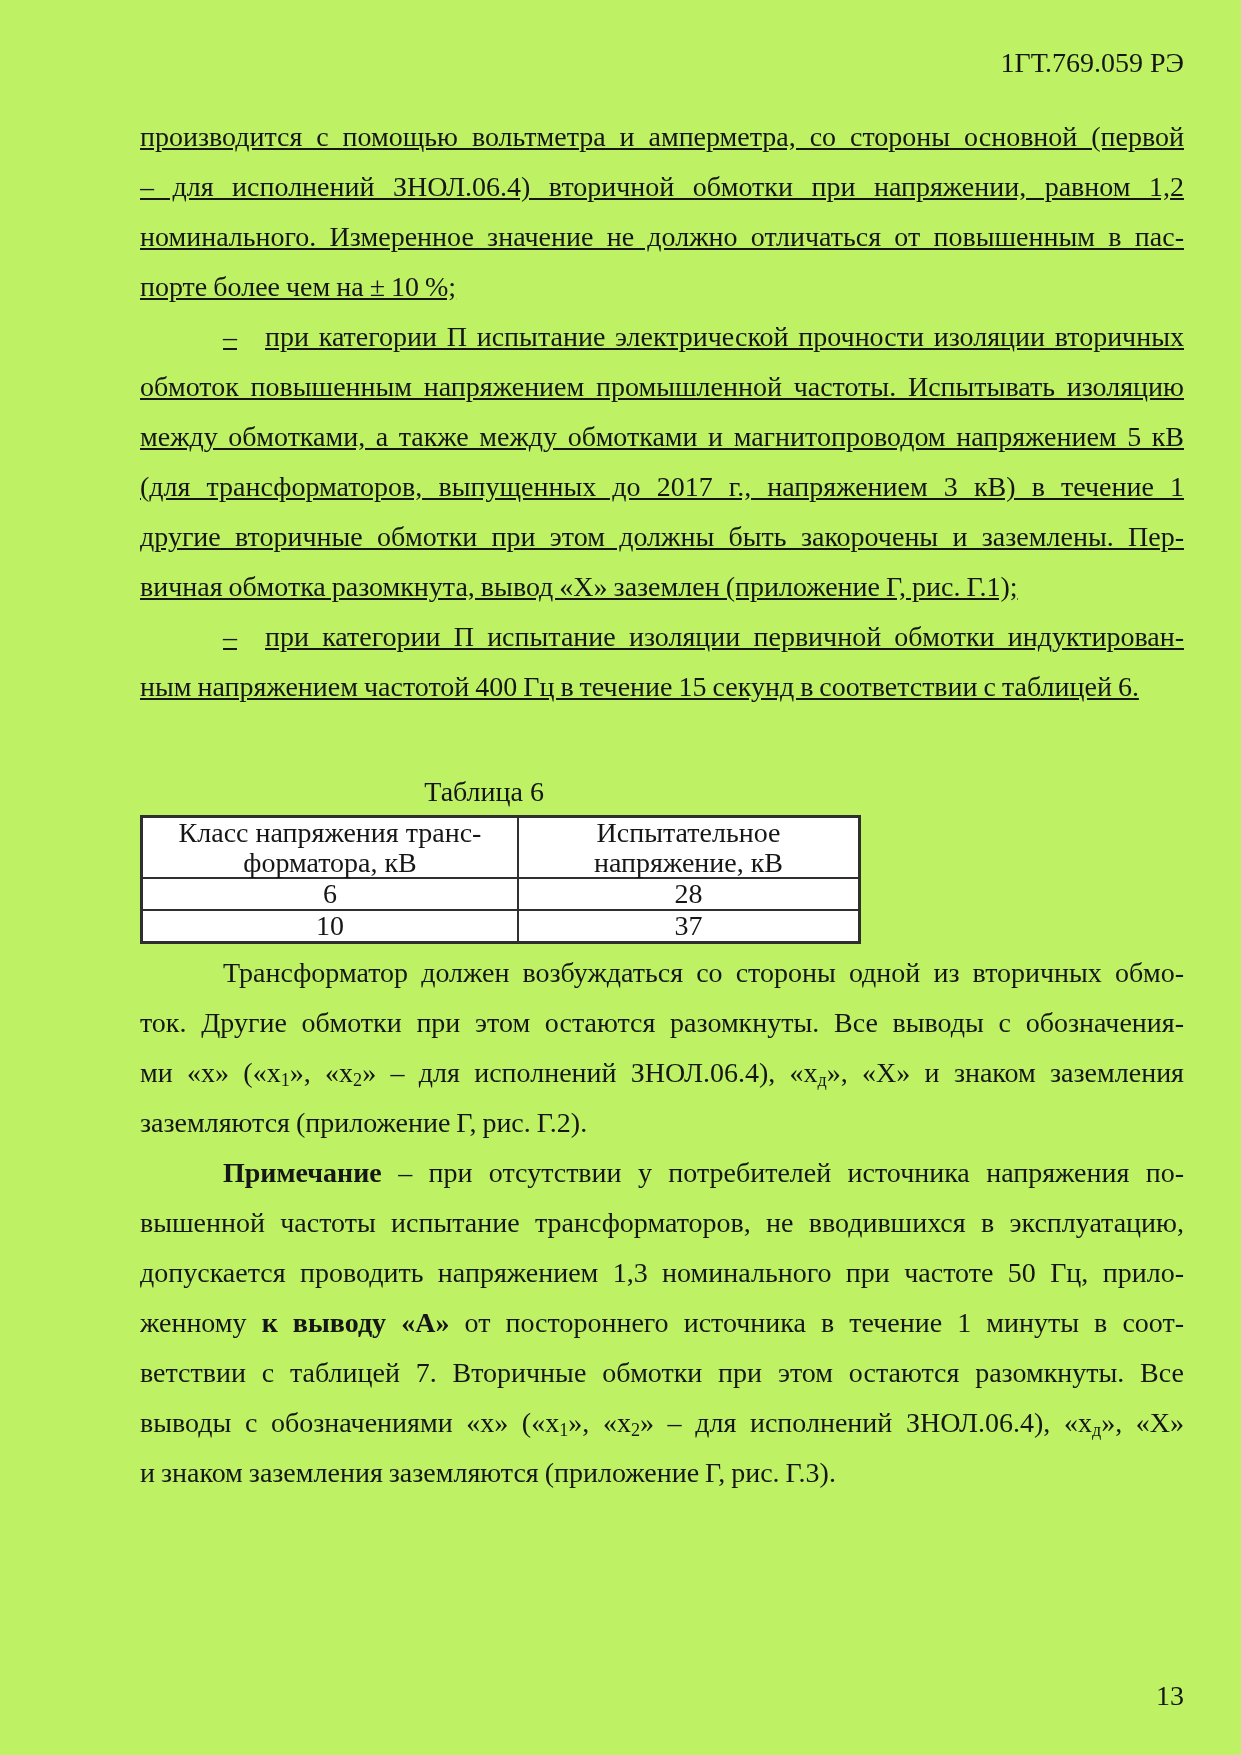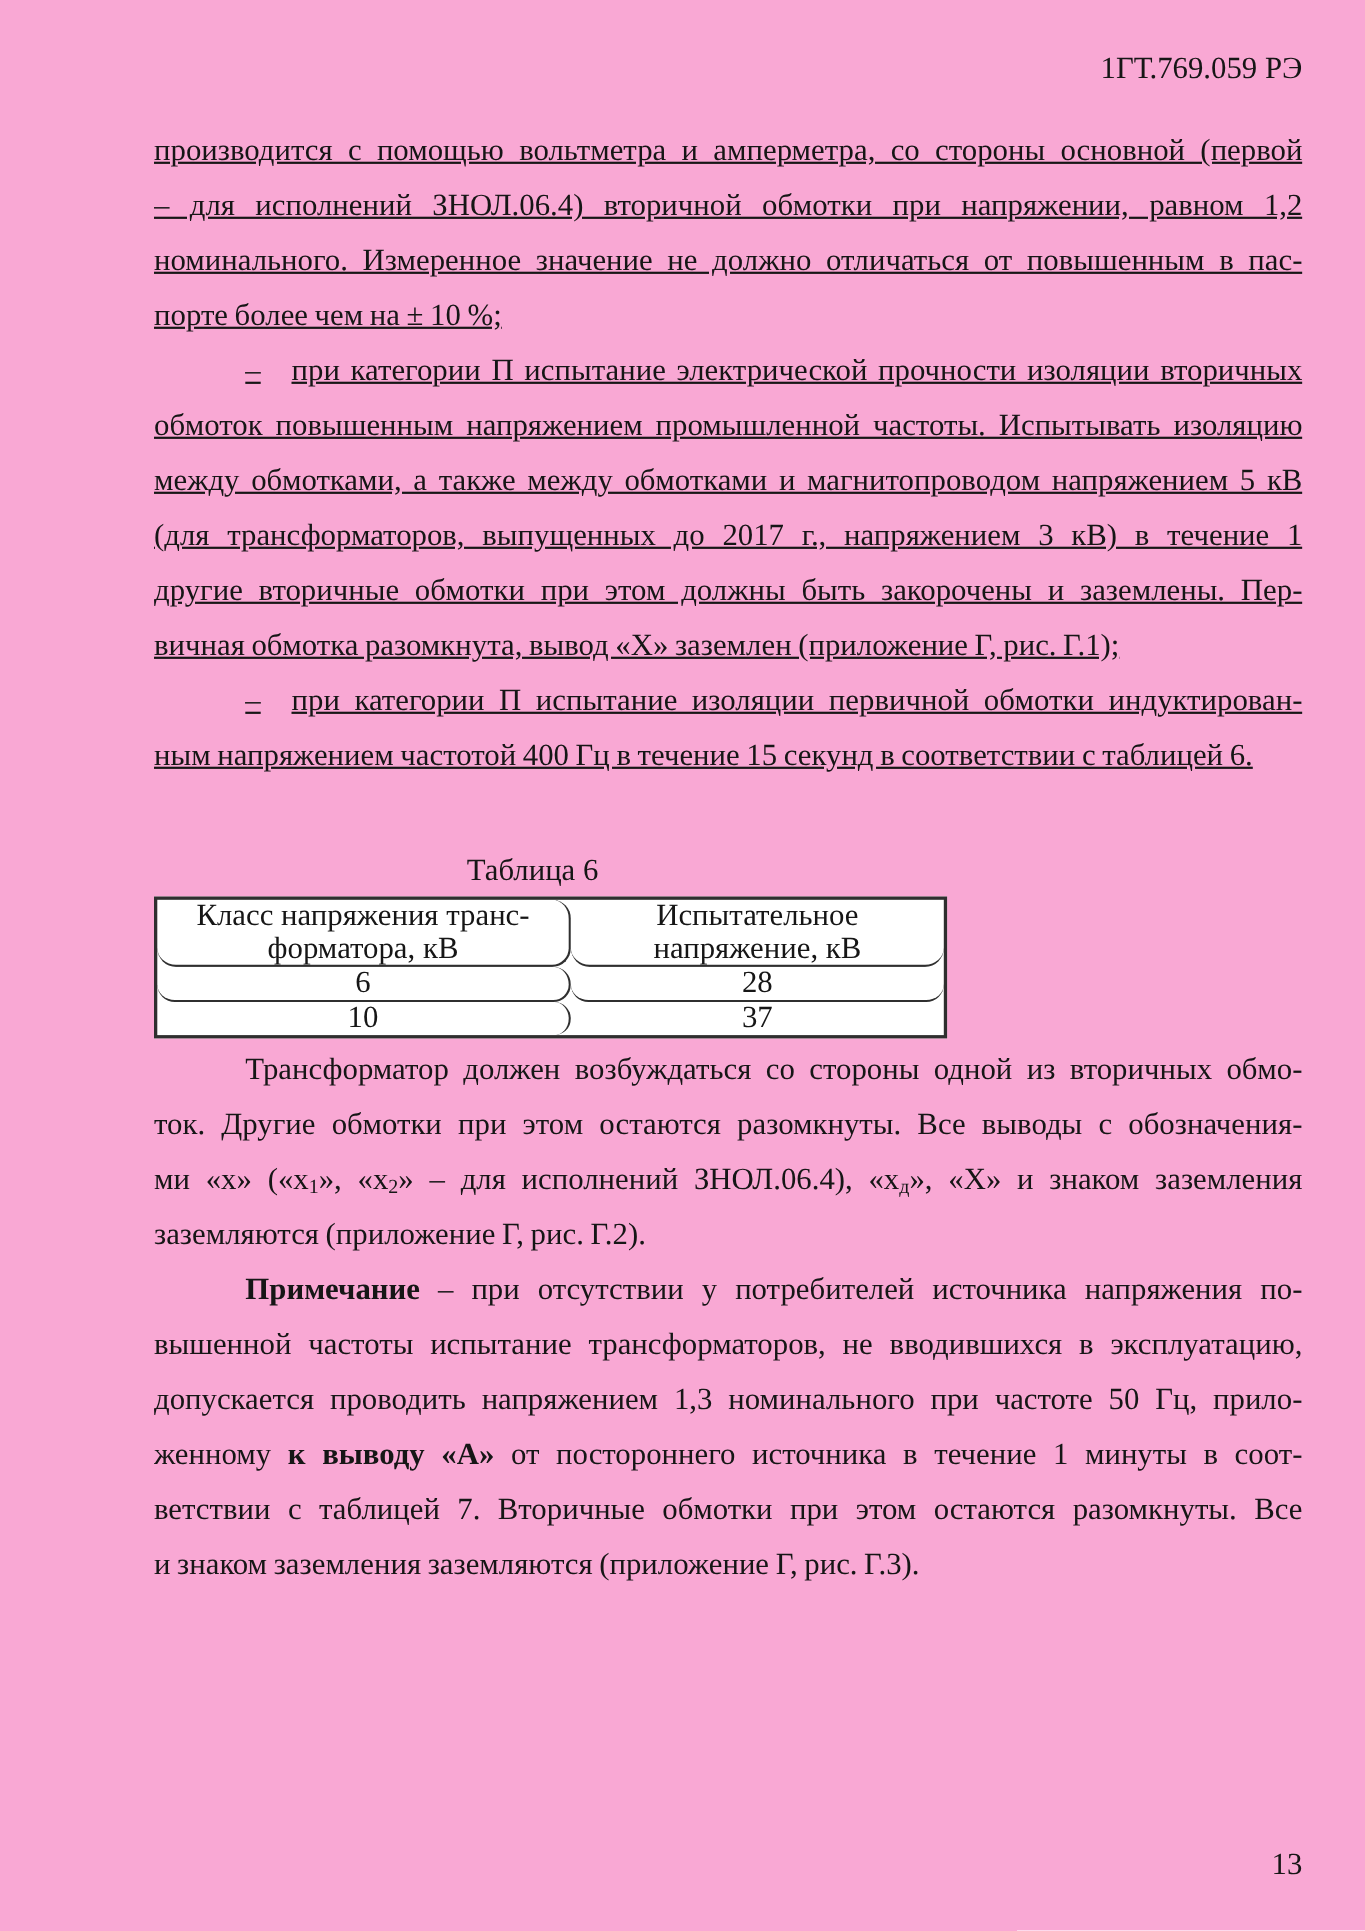--- a/index.html
+++ b/index.html
@@ -1,17 +1,17 @@
 <!DOCTYPE html>
 <html><head>
 <meta charset="utf-8">
 <style>
   html, body { margin:0; padding:0; background:#ffffff; }
   .page {
-    position:relative; width:1241px; height:1755px; background:#f9a8d4;
+    position:relative; width:1241px; height:1755px; background:#bef264;
     font-family:"Liberation Serif", "DejaVu Serif", serif;
     color:#161616; overflow:hidden;
   }
   .doc-code {
     position:absolute; top:45px; left:140px; width:1044px; height:36px;
     line-height:36px; font-size:28px; text-align:right; white-space:nowrap;
   }
   .tblock { position:absolute; left:140px; width:1044px; }
   .b1 { top:112px;text-decoration:underline; }
   .b2 { top:948px; }
@@ -30,21 +30,21 @@
   }
   .t6 {
     position:absolute; left:140px; top:815px; width:721px;
     border:3px solid #2f2f2f; box-sizing:border-box;
     display:grid; grid-template-columns:376px 1fr;
     grid-template-rows:61px 32px 30px;
     background:#ffffff;
   }
   .t6 .cell {
     display:flex; flex-direction:column; align-items:center; justify-content:center;
-    font-size:28px; box-sizing:border-box; text-align:center;border-radius:17px;
+    font-size:28px; box-sizing:border-box; text-align:center;
   }
   .t6 .cell div { line-height:30px; }
   .t6 .c1 { border-right:2px solid #2f2f2f; }
   .t6 .head { border-bottom:2px solid #2f2f2f; }
   .t6 .r1 { border-bottom:2px solid #2f2f2f; line-height:30px; }
   .t6 .r2 { line-height:28px; }
   .pageno {
     position:absolute; top:1678px; left:140px; width:1044px; height:36px;
     line-height:36px; font-size:28px; text-align:right;
   }
@@ -91,18 +91,19 @@
   <div class="tblock b2">
       <div class="line"><span class="sp" style="width: 83px;"></span><span>Трансформатор должен возбуждаться со стороны одной из вторичных обмо-</span></div>
       <div class="line"><span>ток. Другие обмотки при этом остаются разомкнуты. Все выводы с обозначения-</span></div>
       <div class="line"><span>ми «х» («х</span><span class="r-sub">1</span><span>», «х</span><span class="r-sub">2</span><span>» – для исполнений ЗНОЛ.06.4), «х</span><span class="r-sub">д</span><span>», «Х» и знаком заземления</span></div>
       <div class="line last"><span>заземляются (приложение Г, рис. Г.2).</span></div>
       <div class="line"><span class="sp" style="width: 83px;"></span><span class="r-b">Примечание</span><span> – при отсутствии у потребителей источника напряжения по-</span></div>
       <div class="line"><span>вышенной частоты испытание трансформаторов, не вводившихся в эксплуатацию,</span></div>
       <div class="line"><span>допускается проводить напряжением 1,3 номинального при частоте 50 Гц, прило-</span></div>
       <div class="line"><span>женному </span><span class="r-b">к выводу «А»</span><span> от постороннего источника в течение 1 минуты в соот-</span></div>
       <div class="line"><span>ветствии с таблицей 7. Вторичные обмотки при этом остаются разомкнуты. Все</span></div>
+      <div class="line"><span>выводы с обозначениями «х» («х</span><span class="r-sub">1</span><span>», «х</span><span class="r-sub">2</span><span>» – для исполнений ЗНОЛ.06.4), «х</span><span class="r-sub">д</span><span>», «Х»</span></div>
       <div class="line last"><span>и знаком заземления заземляются (приложение Г, рис. Г.3).</span></div>
     </div>
 
   <div class="pageno">13</div>
 
 </div>
 
 </body></html>

